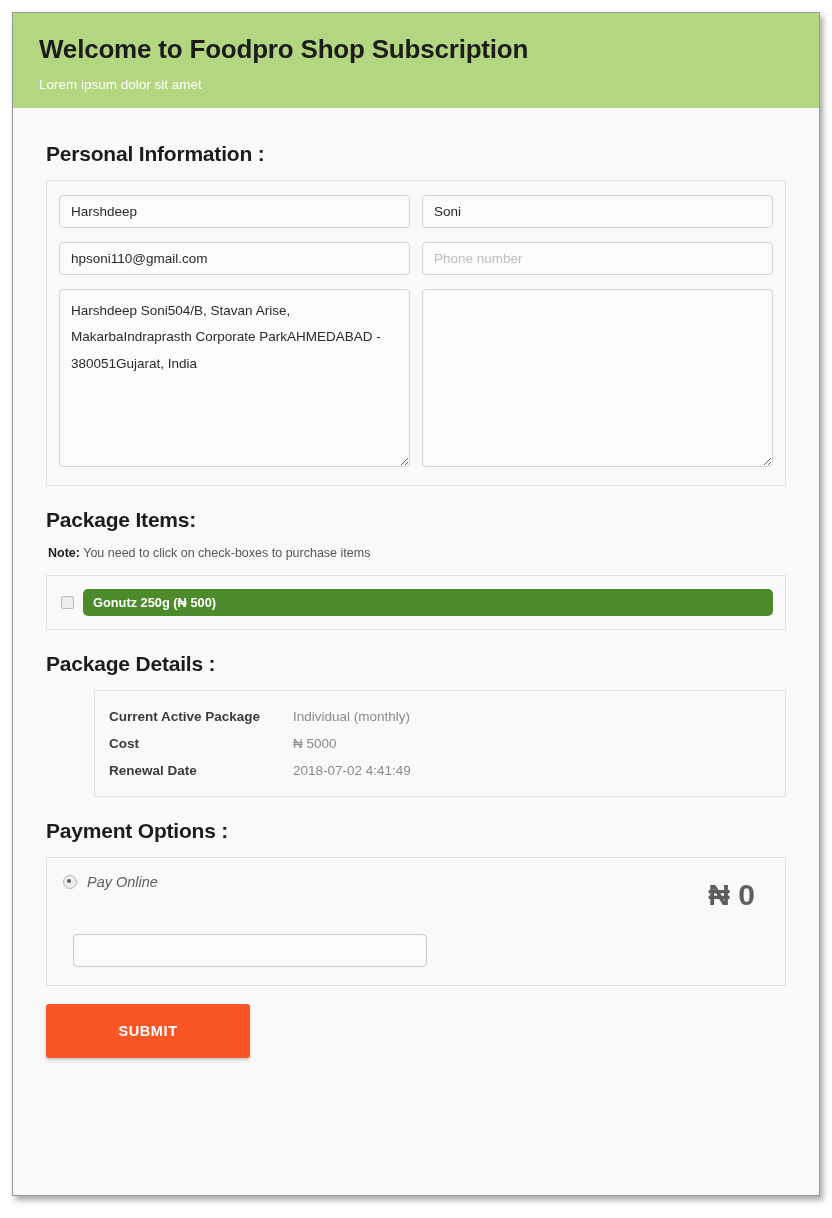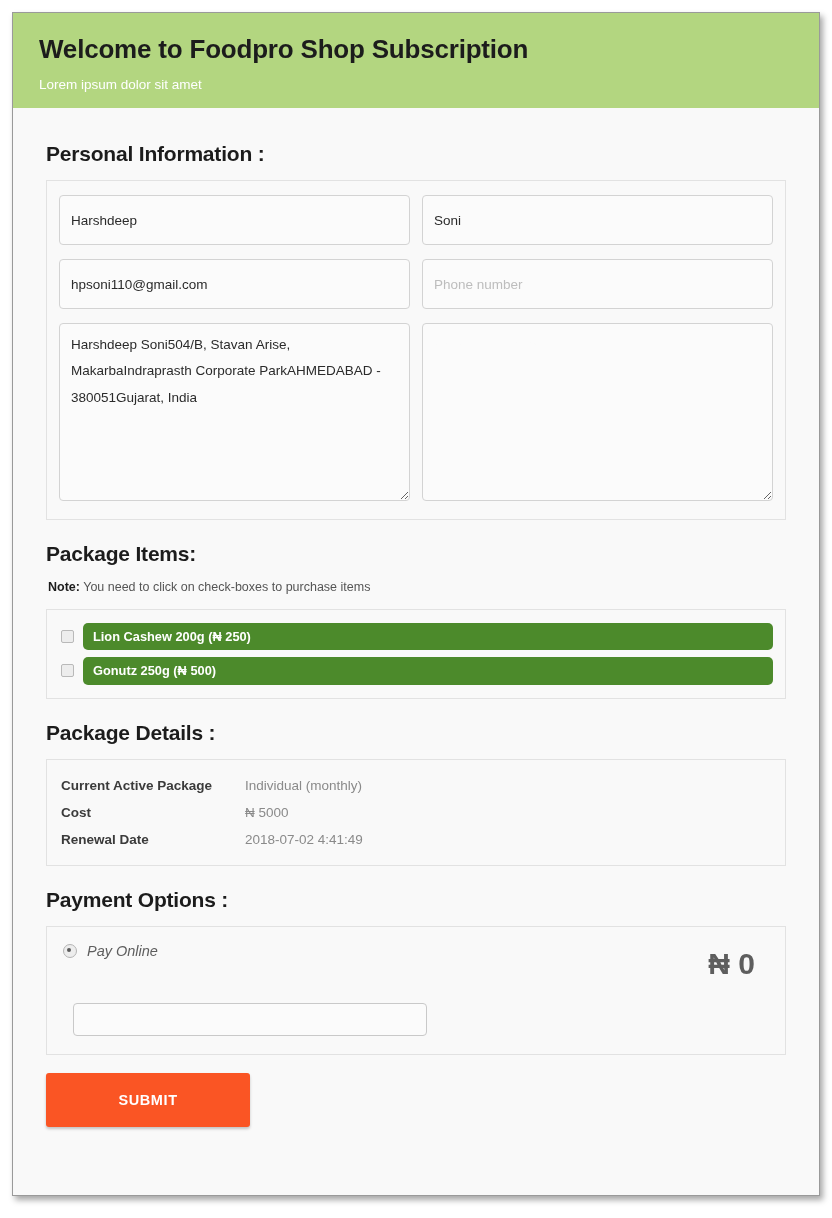--- a/index.html
+++ b/index.html
@@ -72,21 +72,21 @@
     display: flex;
     gap: 12px;
   }
   .col {
     flex: 1 1 0;
     min-width: 0;
   }
   .fld {
     width: 100%;
     box-sizing: border-box;
-    height: 50px;
+    height: 33px;
     border: 1px solid #d3d3d3;
     border-radius: 4px;
     background: #fbfbfb;
     font-family: "Liberation Sans", sans-serif;
     font-size: 13.5px;
     color: #2b2b2b;
     padding: 0 11px;
     outline: none;
     margin-bottom: 14px;
   }
@@ -150,20 +150,21 @@
     padding: 5px 10px;
     box-sizing: border-box;
     line-height: 1.35;
   }
 
   
   .details-panel {
     border: 1px solid #e2e2e2;
     background: #f9f9f9;
     padding: 18px 14px 18px 14px;
+    margin-left: 48px;
   }
   .det-row {
     display: flex;
     margin-bottom: 12px;
     font-size: 13.5px;
   }
   .det-row:last-child { margin-bottom: 0; }
   .det-key {
     width: 184px;
     font-weight: bold;
@@ -300,24 +301,20 @@
 
       <h2 class="section">Package Items:</h2>
 
       <p class="note">
         <b>Note:</b><span> You need to click on check-boxes to purchase items</span>
       </p>
 
       <div class="items-panel">
         <div class="item-row">
           <input type="checkbox" class="item-cb" style="">
-          <div class="item-pill">Lion Cashew 200g (₦ 250)</div>
-        </div>
-        <div class="item-row">
-          <input type="checkbox" class="item-cb" style="">
           <div class="item-pill">Gonutz 250g (₦ 500)</div>
         </div>
       </div>
 
       <h2 class="section">Package Details :</h2>
 
       <div class="details-panel">
         <div class="det-row">
           <div class="det-key">Current Active Package</div>
           <div class="det-val">Individual (monthly)</div>

